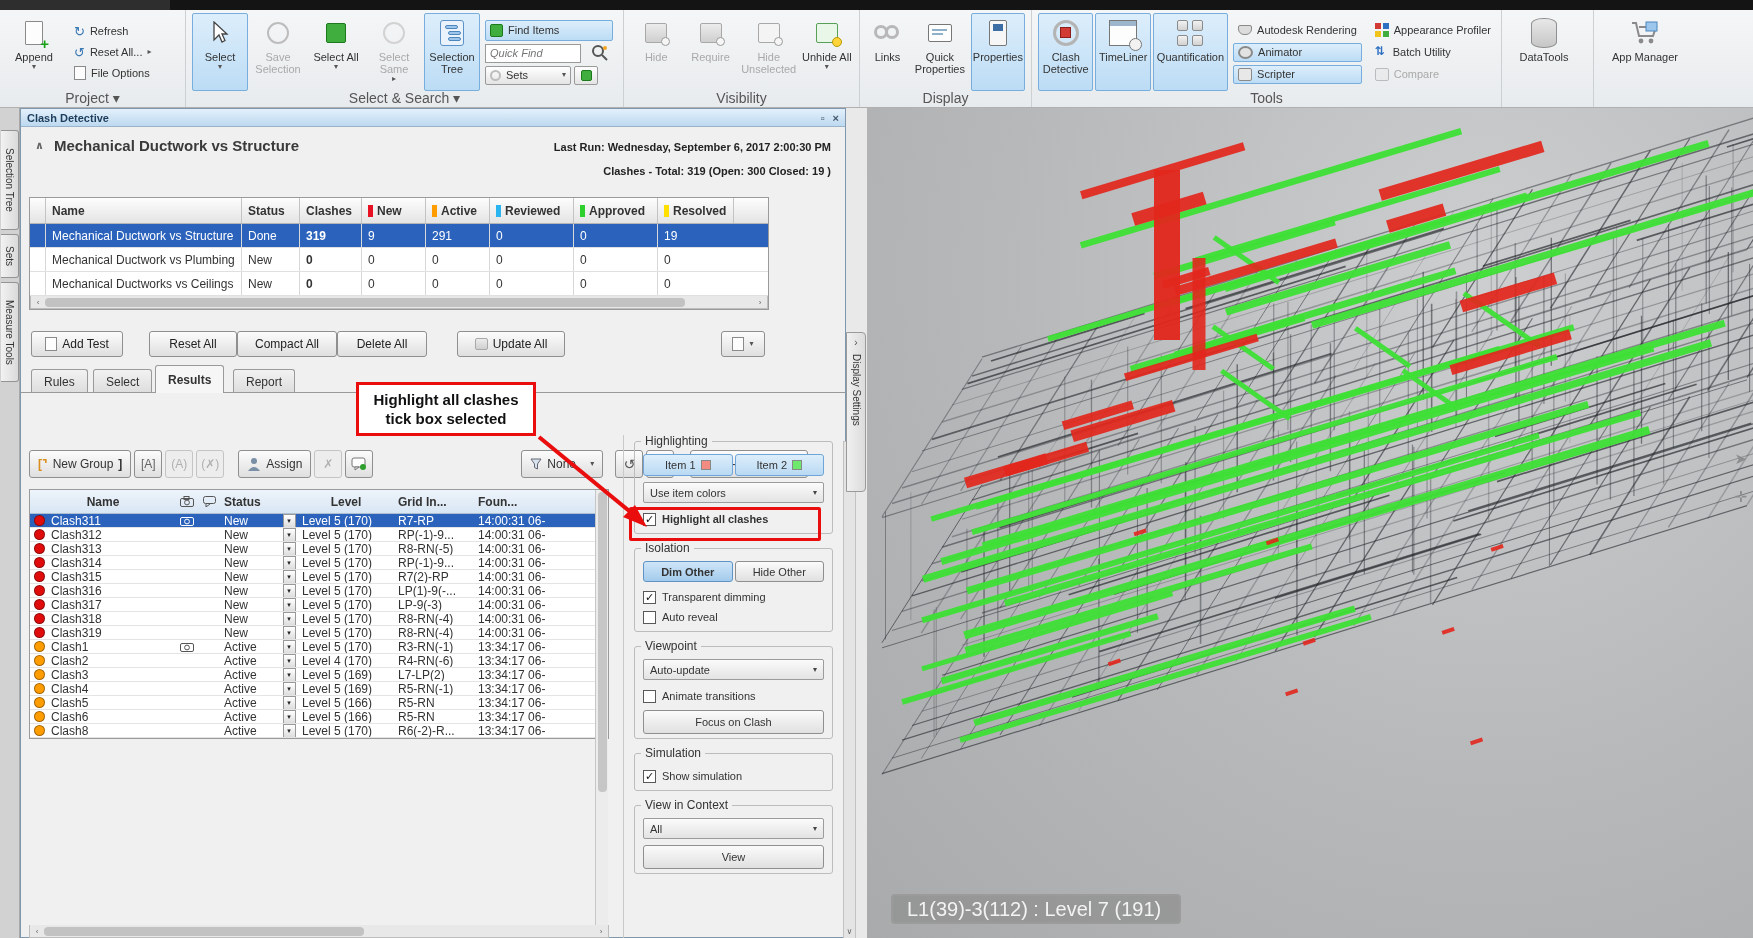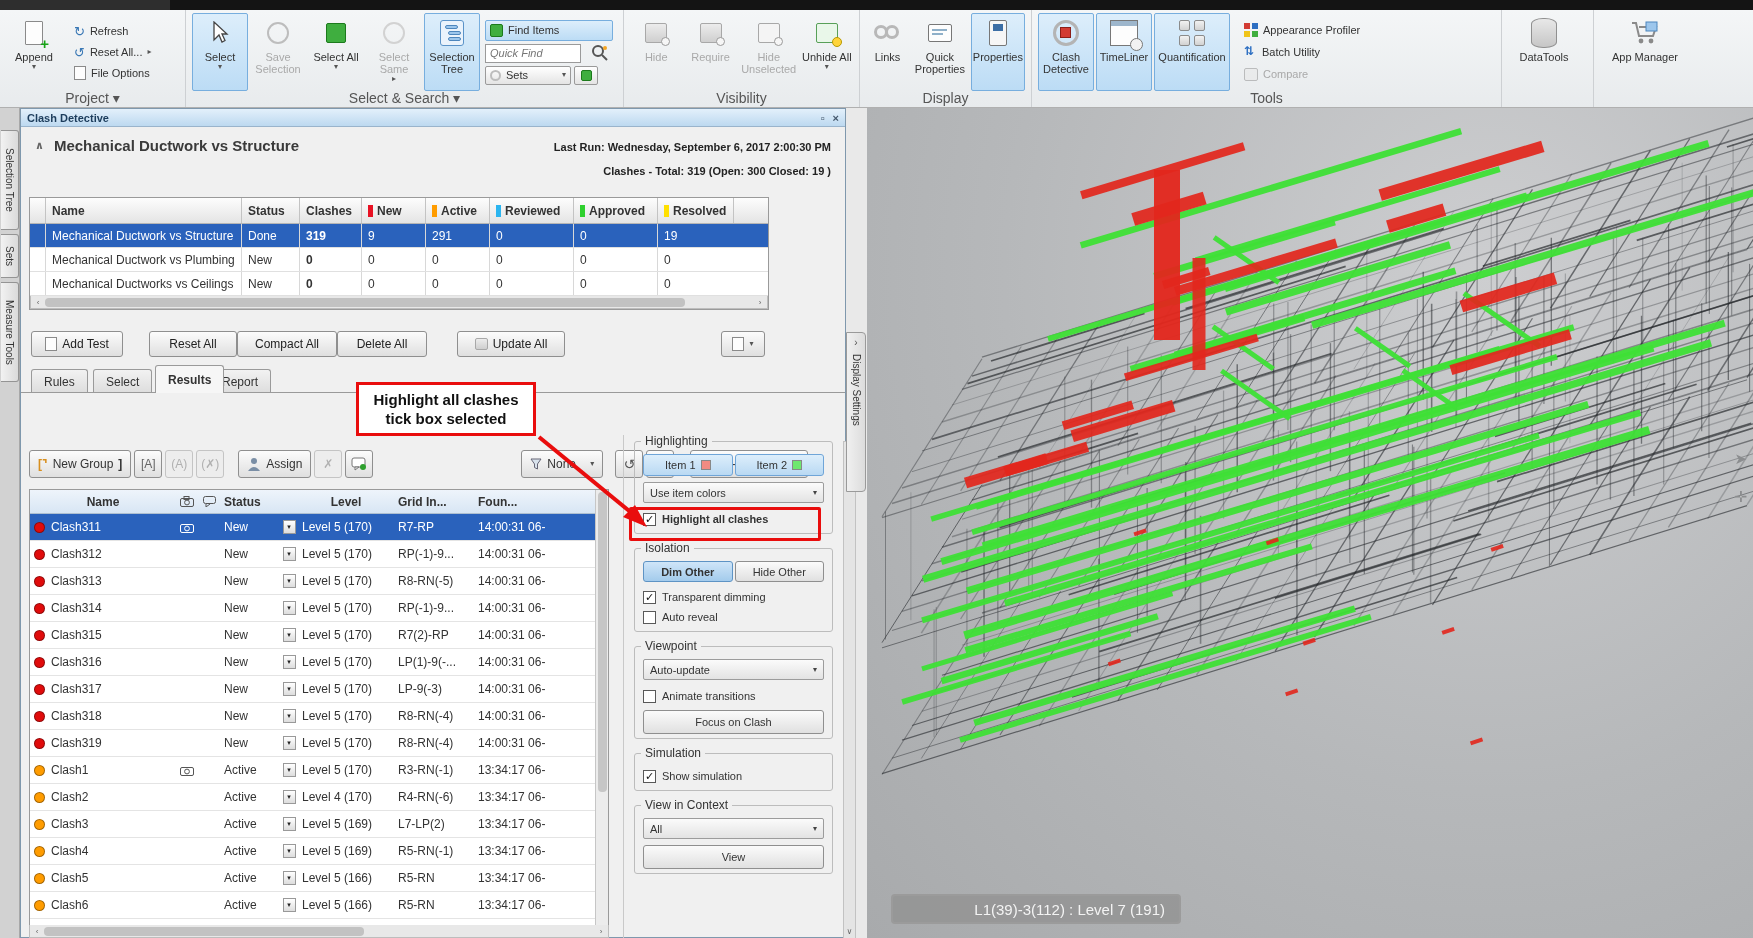--- a/index.html
+++ b/index.html
@@ -114,21 +114,21 @@
 
   
   #rtoolbar{left:8px;top:339px;width:810px;height:32px;display:flex;align-items:center;gap:3px;}
   .tbtn{height:28px;border:1px solid #8f8f8f;border-radius:3px;background:linear-gradient(#fcfcfc,#dfdfdf);
         display:flex;align-items:center;gap:5px;padding:0 8px;font-size:12px;}
   .tbtn.icon{width:28px;justify-content:center;padding:0;}
   .tbtn.dis{color:#b0b0b0;border-color:#c4c4c4;background:#ededed;}
 
   
   #rtable{left:8px;top:380px;width:580px;background:#fff;border:1px solid #9a9a9a;}
-  .rrow{display:flex;height:27px;align-items:stretch;border-bottom:1px solid #e4e4e4;background:#fff;font-size:12px;}
+  .rrow{display:flex;height:14px;align-items:stretch;border-bottom:1px solid #e4e4e4;background:#fff;font-size:12px;}
   .rrow.hdr{height:24px;background:linear-gradient(#eef4fb,#d8e6f4);border-bottom:1px solid #aebfd0;font-weight:bold;}
   .rrow.sel{background:#2a62bc;color:#fff;}
   .rc{display:flex;align-items:center;padding:0 4px;overflow:hidden;white-space:nowrap;}
   .c-name{width:146px;} .c-cam{width:22px;justify-content:center;padding:0;}
   .c-cmt{width:22px;justify-content:center;padding:0;} .c-status{width:60px;}
   .c-caret{width:18px;justify-content:center;padding:0;} .c-level{width:96px;}
   .c-grid{width:80px;} .c-found{width:108px;}
   .dotn{width:11px;height:11px;border-radius:50%;margin-right:6px;flex:none;border:1px solid rgba(0,0,0,.35);}
   .scaret{width:13px;height:14px;border:1px solid #999;background:linear-gradient(#fff,#ddd);
           font-size:7px;display:flex;align-items:center;justify-content:center;color:#222;}
@@ -165,22 +165,22 @@
   #callout{left:335px;top:273px;width:180px;height:54px;background:#fff;border:3px solid #e90d0d;
            display:flex;flex-direction:column;align-items:center;justify-content:center;
            font-size:15px;font-weight:bold;color:#111;line-height:19px;z-index:9;}
   #redbox{left:608px;top:398px;width:192px;height:34px;border:3px solid #e90d0d;z-index:9;border-radius:2px;}
   #arrow{left:330px;top:268px;z-index:8;pointer-events:none;}
 
   
   #viewport{left:867px;top:108px;width:886px;height:830px;
             background:radial-gradient(ellipse at 70% 20%, #cdced0 0%, #b6b8ba 55%, #a8aaac 100%);overflow:hidden;}
   #vplabel{position:absolute;left:24px;bottom:14px;min-width:290px;height:30px;border:2px solid #9b9b9b;
-           border-radius:4px;background:rgba(145,145,145,.78);color:#f3f3f3;font-size:15px;
-           display:flex;align-items:center;justify-content:flex-end;padding:2px 14px;}
+           border-radius:4px;background:rgba(145,145,145,.78);color:#f3f3f3;font-size:20px;
+           display:flex;align-items:center;justify-content:flex-start;padding:2px 14px;}
   .navico{position:absolute;right:6px;color:#8b8d8f;font-size:15px;}
 </style>
 </head>
 <body>
 <div id="app">
 
 <div class="abs" id="topbar">
       <div class="ttab"></div>
     </div>
 
@@ -370,20 +370,34 @@
     <div class="bigbtn hl" style="width:76px">
       <span class="bicon">
             <span class="ic ic-quad">
               <i style="left:0;top:0"></i>
               <i style="right:0;top:0"></i>
               <i style="left:0;bottom:0"></i>
               <i style="right:0;bottom:0"></i>
             </span>
           </span>
       <span>Quantification</span>
+    </div>
+    <div class="vstack" style="margin-left:4px;gap:3px">
+      <div class="smallrow">
+        <span class="ic ic-teapot"></span>
+        <span>Autodesk Rendering</span>
+      </div>
+      <div class="smallrow hl">
+        <span class="ic ic-anim"></span>
+        <span>Animator</span>
+      </div>
+      <div class="smallrow hl">
+        <span class="ic ic-scroll"></span>
+        <span>Scripter</span>
+      </div>
     </div>
     <div class="vstack" style="margin-left:8px;gap:3px">
       <div class="smallrow">
         <span class="ic ic-colors">
               <i style="left:0;top:0;background:#d23b33"></i>
               <i style="right:0;top:0;background:#2d6fc2"></i>
               <i style="left:0;bottom:0;background:#f0c419"></i>
               <i style="right:0;bottom:0;background:#3fae3f"></i>
             </span>
         <span>Appearance Profiler</span>
@@ -546,21 +560,21 @@
   </div>
   <div class="pbtn" style="left:700px;top:222px;width:44px">
     <span class="ic ic-pageS"></span>
     <span class="caret">▾</span>
   </div>
 
   <div id="ptabs">
         <div class="ptab" style="left: 10px;">Rules</div>
         <div class="ptab" style="left: 72px;">Select</div>
         <div class="ptab active" style="left: 134px;">Results</div>
-        <div class="ptab" style="left: 188px; text-align: center;">Report</div>
+        <div class="ptab" style="left: 212px; text-align: center;">Report</div>
       </div>
   <div class="abs" style="left:0;top:283px;width:824px;height:1px;background:#9a9a9a"></div>
 
   <div class="abs" id="rtoolbar">
     <div class="tbtn">
       <span style="color:#d88f1e;font-weight:bold">[⌝</span>
       <span>New Group</span>
       <span style="font-weight:bold">]</span>
     </div>
     <div class="tbtn icon">

